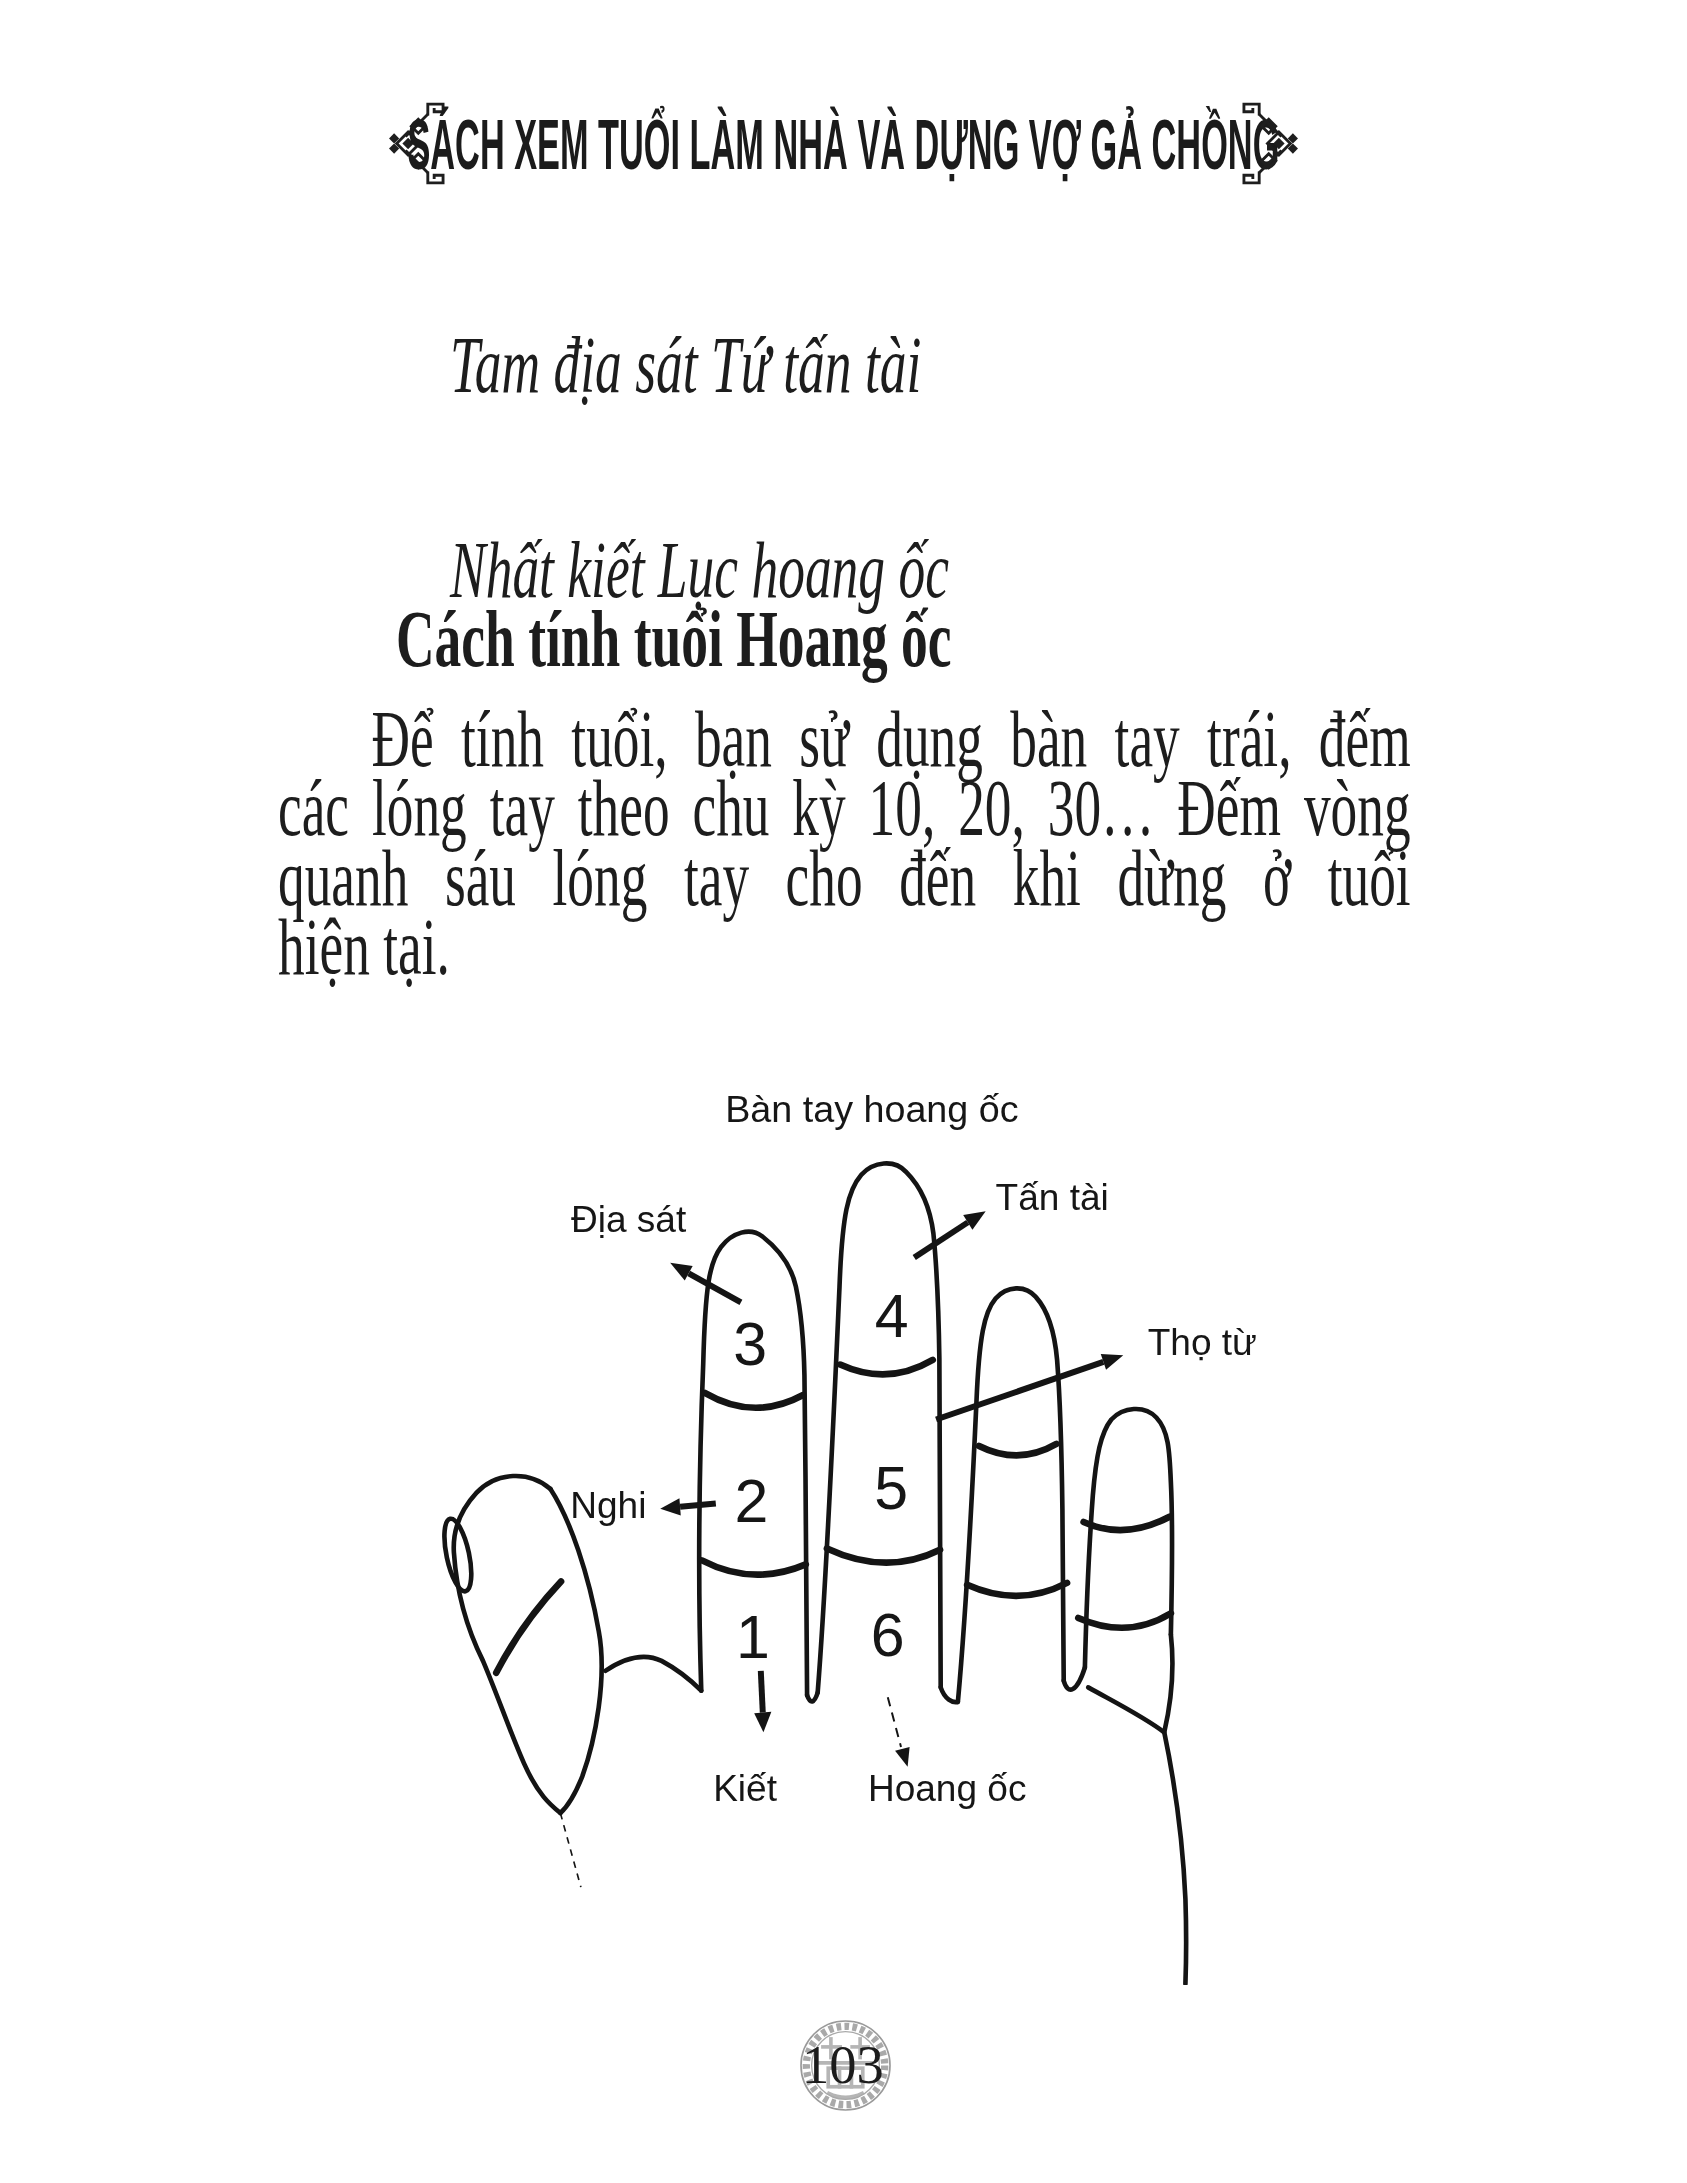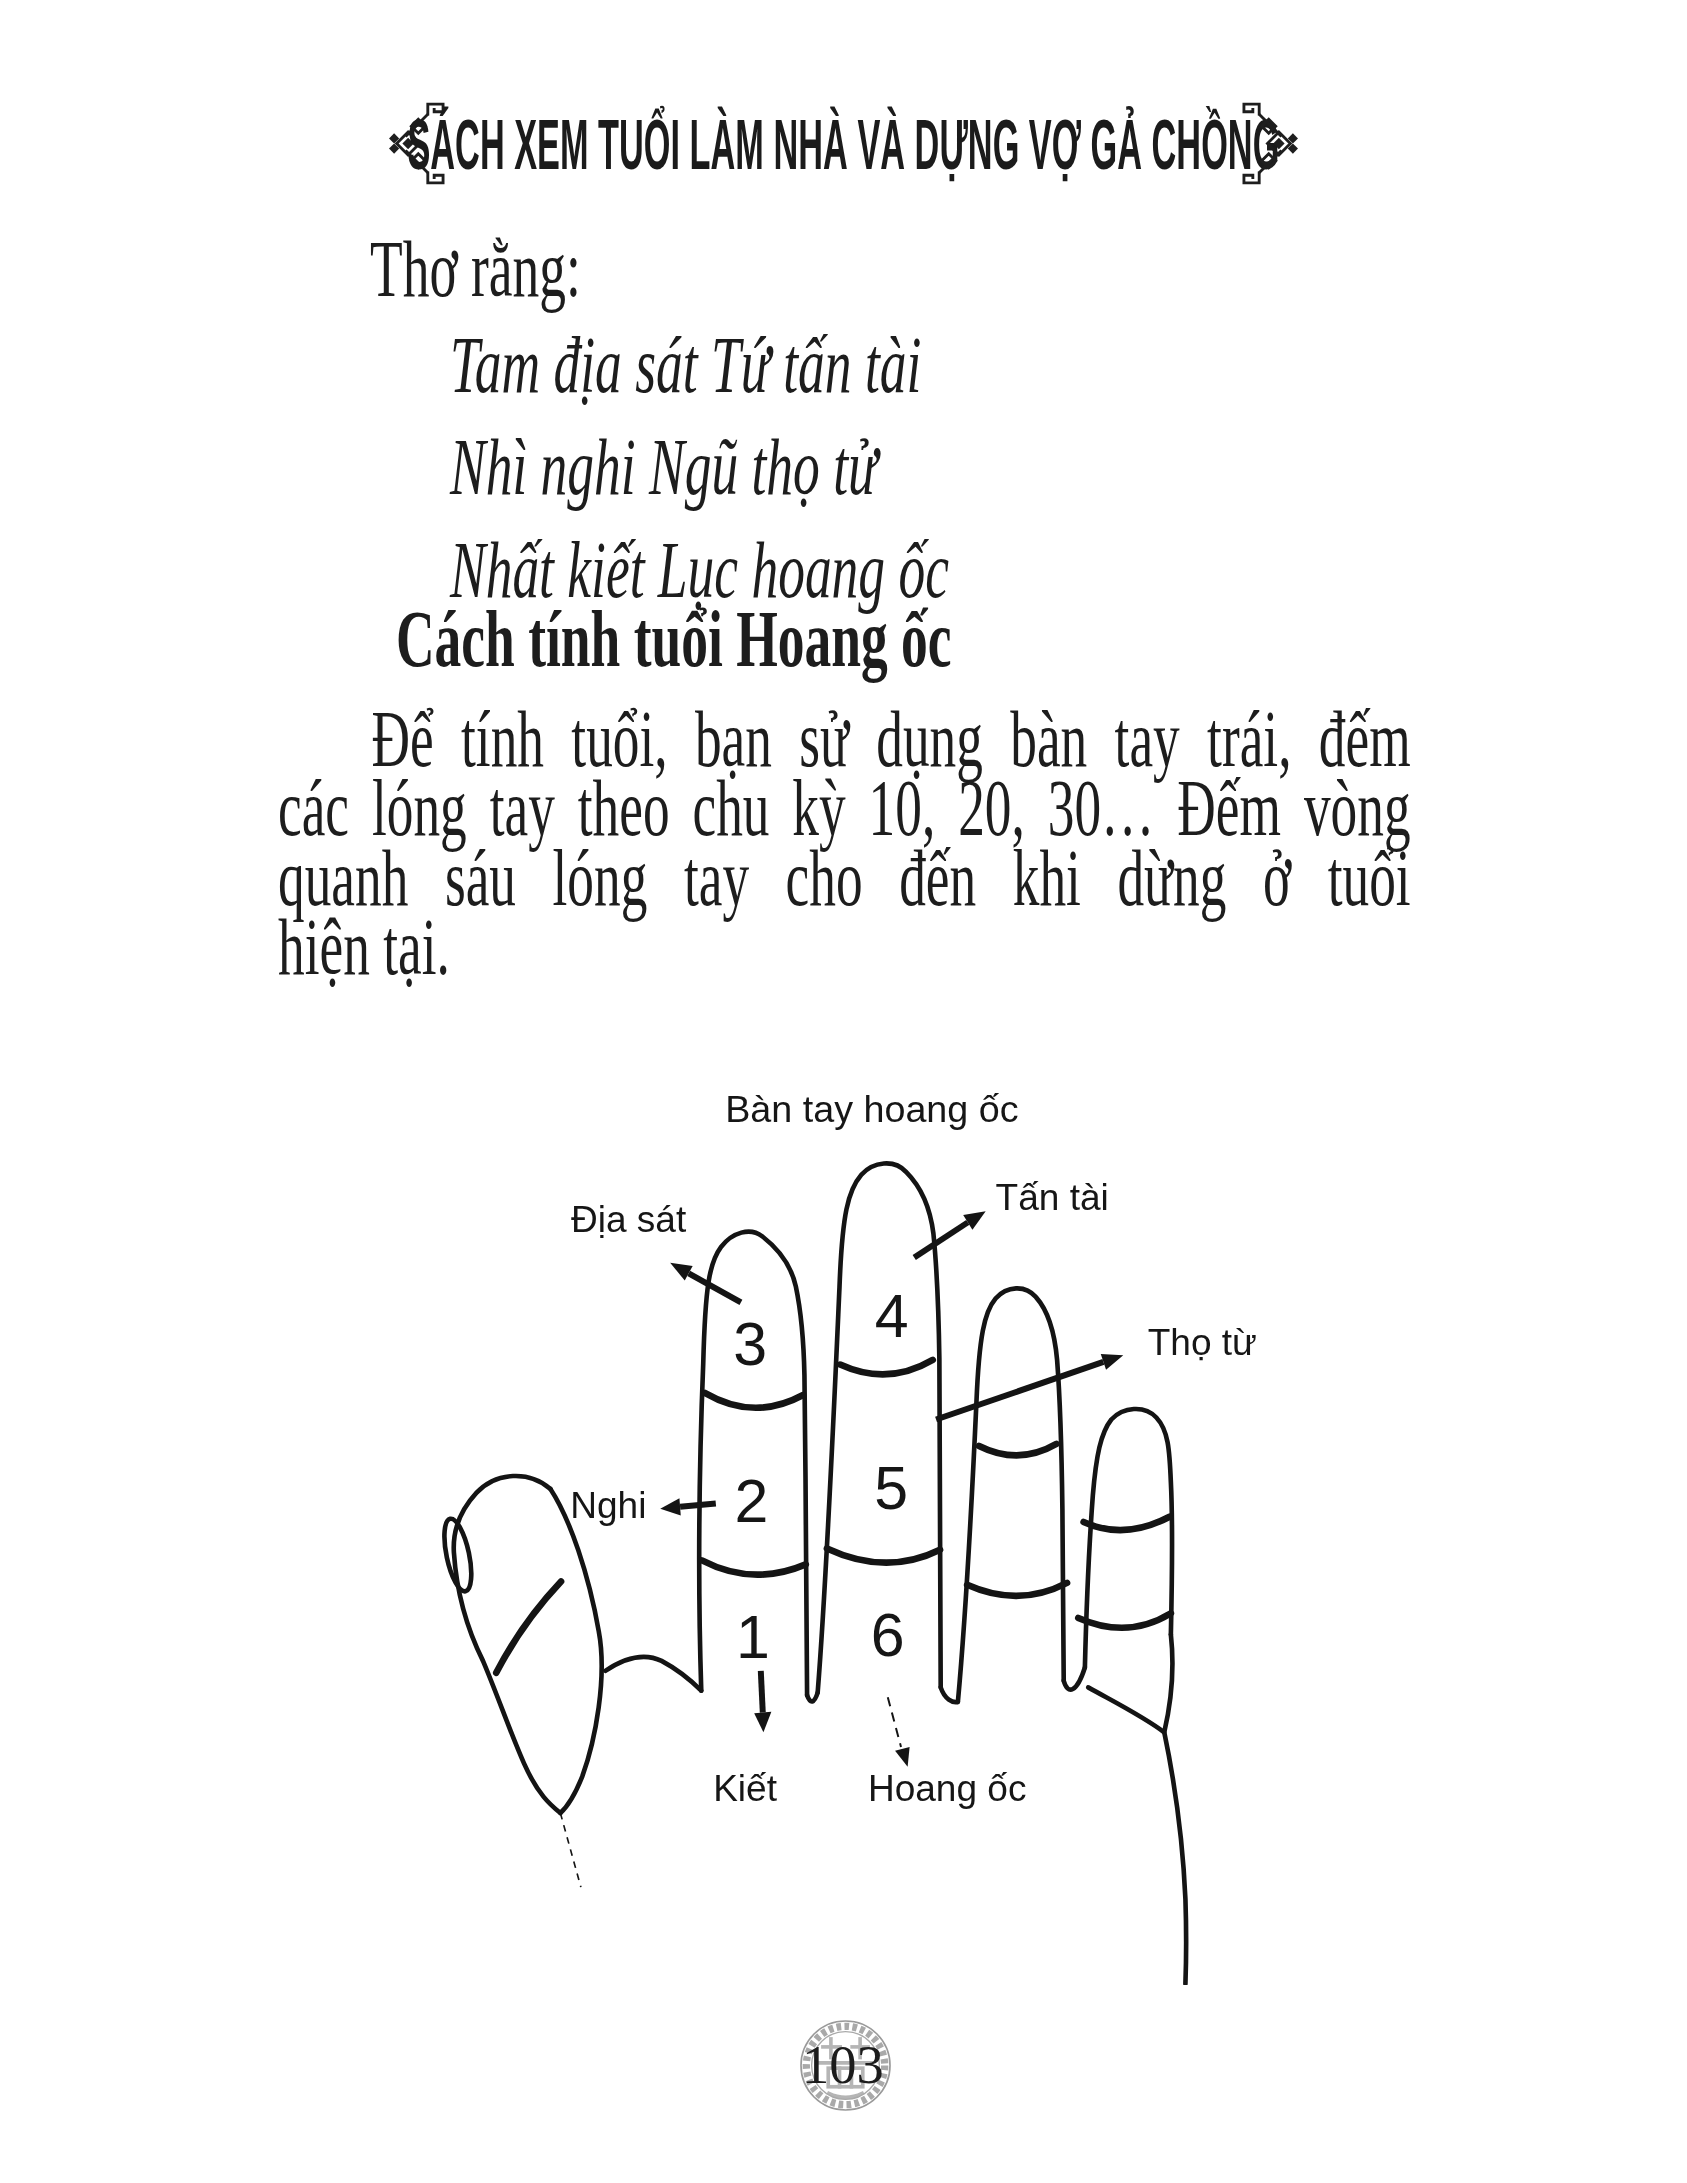--- a/index.html
+++ b/index.html
@@ -87,28 +87,22 @@
         <path d="M 62 114 L 62 132 L 86 132 L 86 120 L 72 120 L 72 126"></path>
       </g>
       <g fill="#1e1e1e" stroke="none">
         <path d="M 31 61 L 40 70 L 31 79 L 22 70 Z"></path>
         <path d="M 9 54 l 8 8 l -8 8 l -8 -8 Z"></path>
         <path d="M 9 70 l 8 8 l -8 8 l -8 -8 Z"></path>
       </g>
     </svg>
   </div>
 
-  <div class="tline lead">
-    <span class="cond">Thơ rằng:</span>
-  </div>
   <div class="tline poem poem-1">
     <span class="cond">Tam địa sát Tứ tấn tài</span>
-  </div>
-  <div class="tline poem poem-2">
-    <span class="cond">Nhì nghi Ngũ thọ tử</span>
   </div>
   <div class="tline poem poem-3">
     <span class="cond">Nhất kiết Lục hoang ốc</span>
   </div>
 
   <div class="tline heading">
     <span class="cond">Cách tính tuổi Hoang ốc</span>
   </div>
 
   <div class="para-line para-1">Để tính tuổi, bạn sử dụng bàn tay trái, đếm</div>

